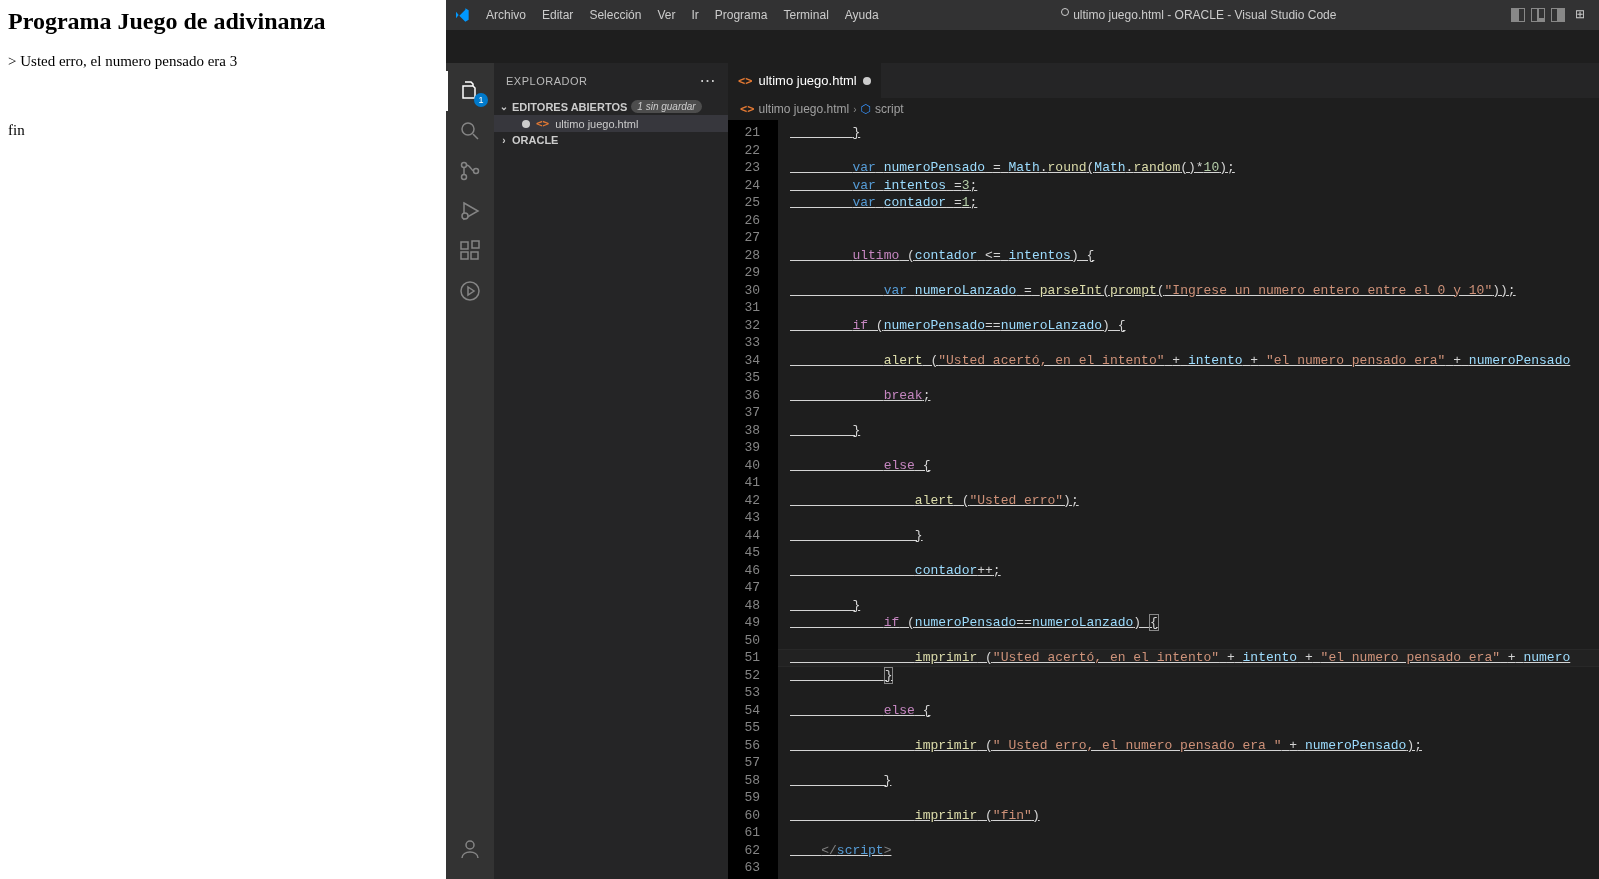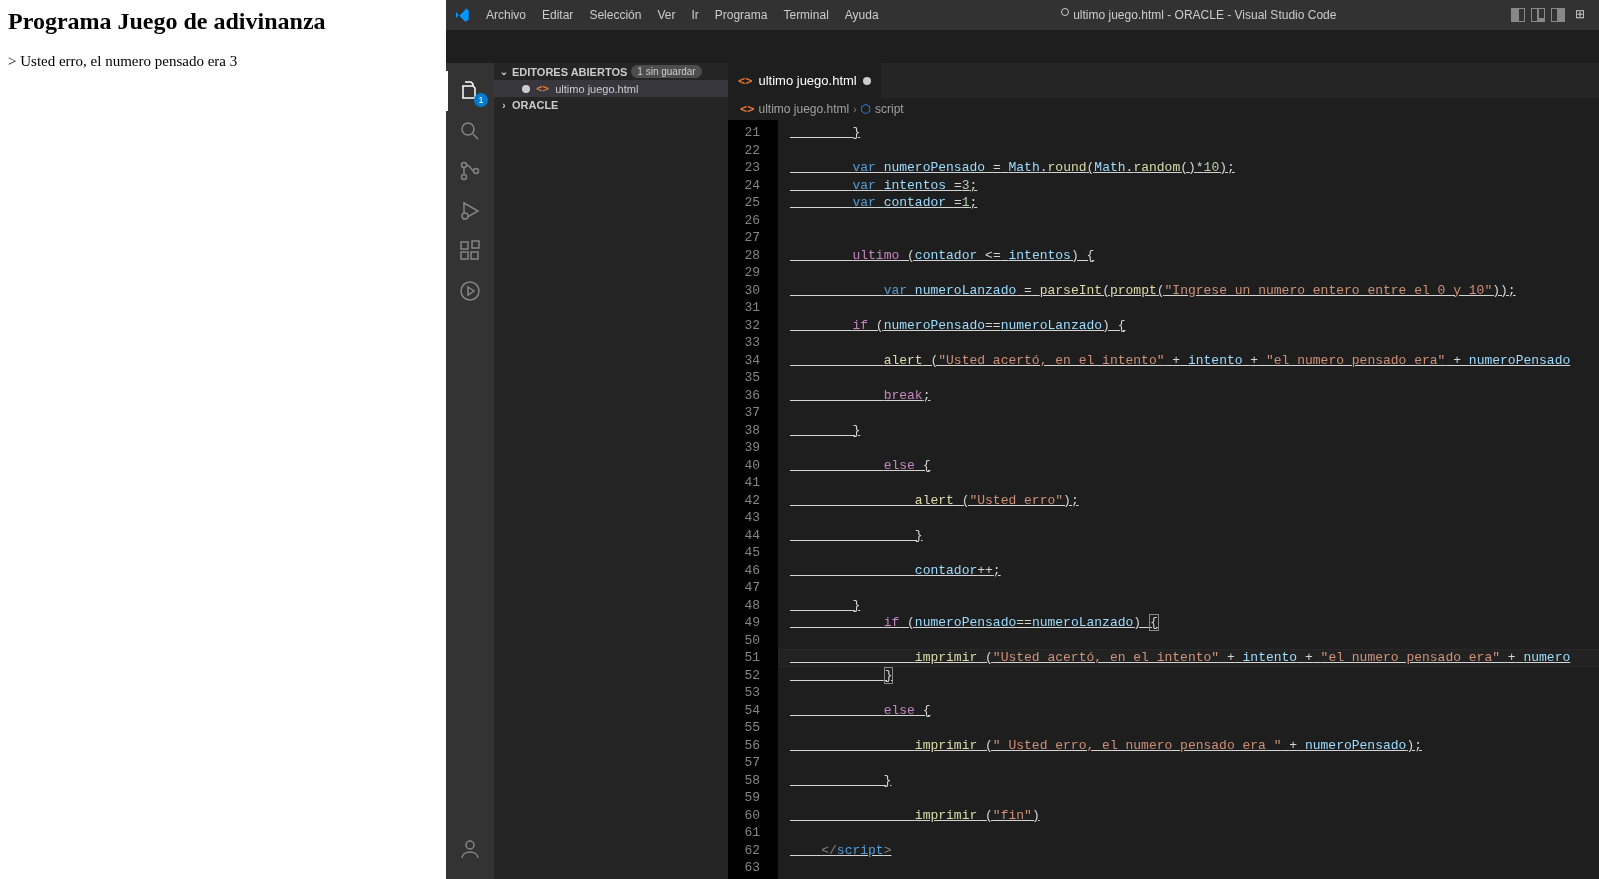--- a/index.html
+++ b/index.html
@@ -37,21 +37,21 @@
   .activitybar .aicon svg { width: 24px; height: 24px; }
   .activitybar .badge { position: absolute; bottom: 4px; right: 6px; background: #007acc; color: #fff; border-radius: 50%; width: 14px; height: 14px; font-size: 9px; display: flex; align-items: center; justify-content: center; }
   .activitybar .bottom { margin-top: auto; margin-bottom: 10px; }
   
   
   .sidebar { width: 234px; background: #252526; display: flex; flex-direction: column; font-size: 11px; }
   .sidebar .header { height: 35px; display: flex; align-items: center; justify-content: space-between; padding: 0 12px; color: #bbb; text-transform: uppercase; letter-spacing: 0.5px; }
   .sidebar .header .dots { font-size: 16px; color: #ccc; cursor: pointer; }
   .sidebar .section-head { display: flex; align-items: center; padding: 2px 4px; color: #ccc; font-weight: bold; text-transform: uppercase; font-size: 11px; gap: 2px; }
   .sidebar .section-head .chev { width: 12px; display: inline-block; text-align: center; font-size: 10px; }
-  .sidebar .section-head .badge-text { background: #4d4d4d; color: #ccc; font-size: 10px; padding: 1px 6px; border-radius: 8px; font-weight: normal; text-transform: none; margin-left: 2px; }
+  .sidebar .section-head .badge-text { background: #4d4d4d; color: #ccc; font-size: 10px; padding: 1px 6px; border-radius: 8px; font-weight: normal; text-transform: none; margin-left: 2px; font-style: italic; }
   .sidebar .file-row { display: flex; align-items: center; padding: 2px 4px 2px 28px; color: #ccc; gap: 6px; }
   .sidebar .file-row.active { background: #37373d; }
   .sidebar .file-row .mod { width: 8px; height: 8px; border-radius: 50%; background: #ccc; }
   .sidebar .file-row .ficon { color: #e37933; }
   
   
   .editor-area { flex: 1; display: flex; flex-direction: column; background: #1e1e1e; overflow: hidden; }
   .tabs { height: 35px; background: #252526; display: flex; align-items: stretch; }
   .tab { display: flex; align-items: center; padding: 0 10px; background: #1e1e1e; color: #fff; gap: 6px; font-size: 13px; border-right: 1px solid #252526; }
   .tab .ficon { color: #e37933; font-size: 12px; }
@@ -78,20 +78,21 @@
   .bracket-box { border: 1px solid #888; padding: 0; }
   
   .ficon-s { font-family: monospace; font-weight: bold; }
 </style>
 </head>
 <body>
 
 <div class="browser-output">
   <h1>Programa Juego de adivinanza</h1>
   <p class="line1">&gt; Usted erro, el numero pensado era 3</p>
+  <p class="line2">fin</p>
 </div>
 
 <div class="vscode">
 
   <div class="titlebar">
     <span class="vslogo">
       <svg viewBox="0 0 24 24">
           <path fill="#0098ff" d="M17 2l5 3v14l-5 3-9-9 9-9zM3 7l4 5-4 5V7z"></path>
         </svg>
     </span>
@@ -171,20 +172,24 @@
       </div>
       <div class="aicon bottom">
         <svg viewBox="0 0 24 24" fill="none" stroke="currentColor" stroke-width="1.5">
             <circle cx="12" cy="8" r="4"></circle>
             <path d="M4 21c0-4 4-6 8-6s8 2 8 6"></path>
           </svg>
       </div>
     </div>
 
     <div class="sidebar">
+      <div class="header">
+        <span>EXPLORADOR</span>
+        <span class="dots">⋯</span>
+      </div>
       <div class="section-head">
         <span class="chev">⌄</span>
         <span>EDITORES ABIERTOS</span>
         <span class="badge-text">1 sin guardar</span>
       </div>
       <div class="file-row active">
         <span class="mod"></span>
         <span class="ficon ficon-s">&lt;&gt;</span>
         <span>ultimo juego.html</span>
       </div>

